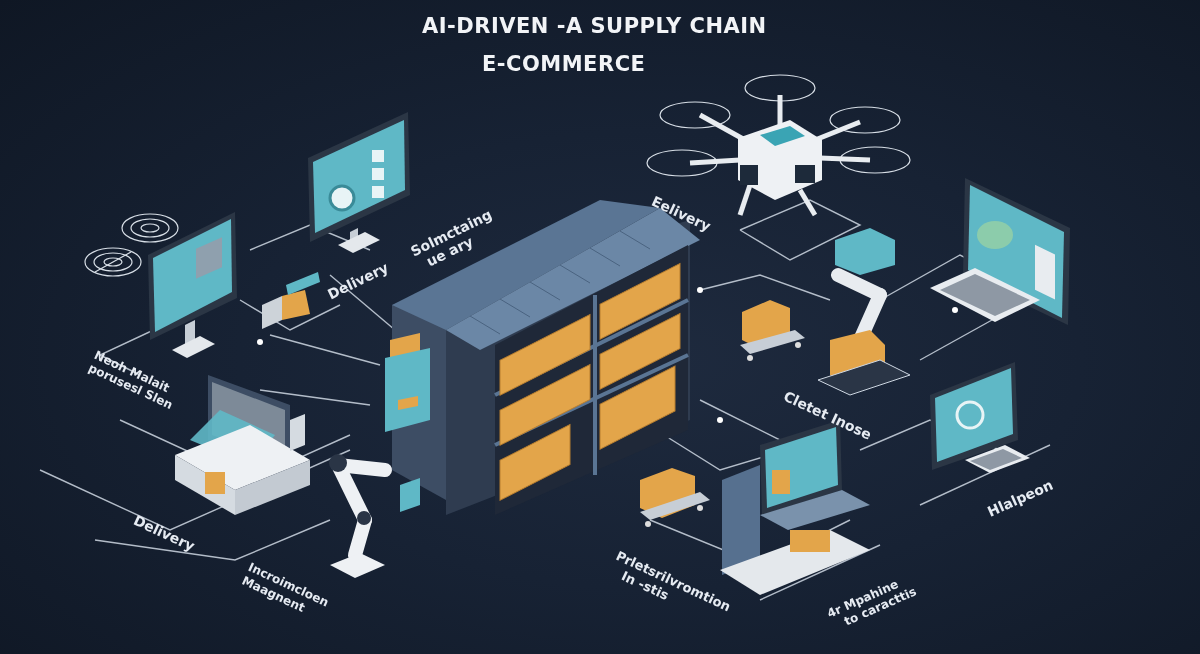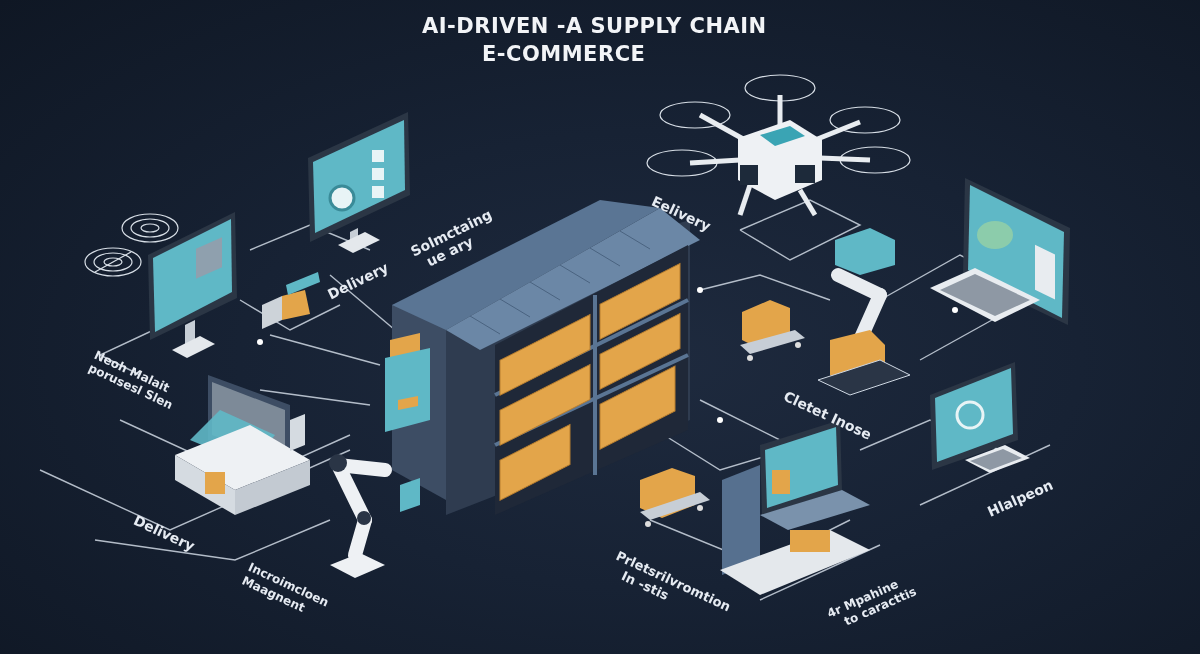--- a/index.html
+++ b/index.html
@@ -8,21 +8,21 @@
       background: radial-gradient(ellipse at 55% 55%, #1e2a3e 0%, #172234 45%, #0f1724 100%);
       font-family: "DejaVu Sans", sans-serif;
       position: relative;
     }
     .stage { position: absolute; left: 0; top: 0; width: 1200px; height: 532px; }
     .title {
       position: absolute; color: #f2f4f7; font-weight: bold;
       font-family: "DejaVu Sans", sans-serif; letter-spacing: 0.5px;
     }
     .title.l1 { left: 422px; top: 14px; font-size: 21px; }
-    .title.l2 { left: 482px; top: 42px; font-size: 21px; }
+    .title.l2 { left: 482px; top: 52px; font-size: 21px; }
     .lbl {
       position: absolute; color: #e6ebf2; font-weight: bold; font-size: 14px;
       font-family: "DejaVu Sans", sans-serif; white-space: pre; line-height: 16px;
       transform-origin: left top;
     }
     svg { position: absolute; left: 0; top: 0; }
   </style>
 </head>
 <body>
 

